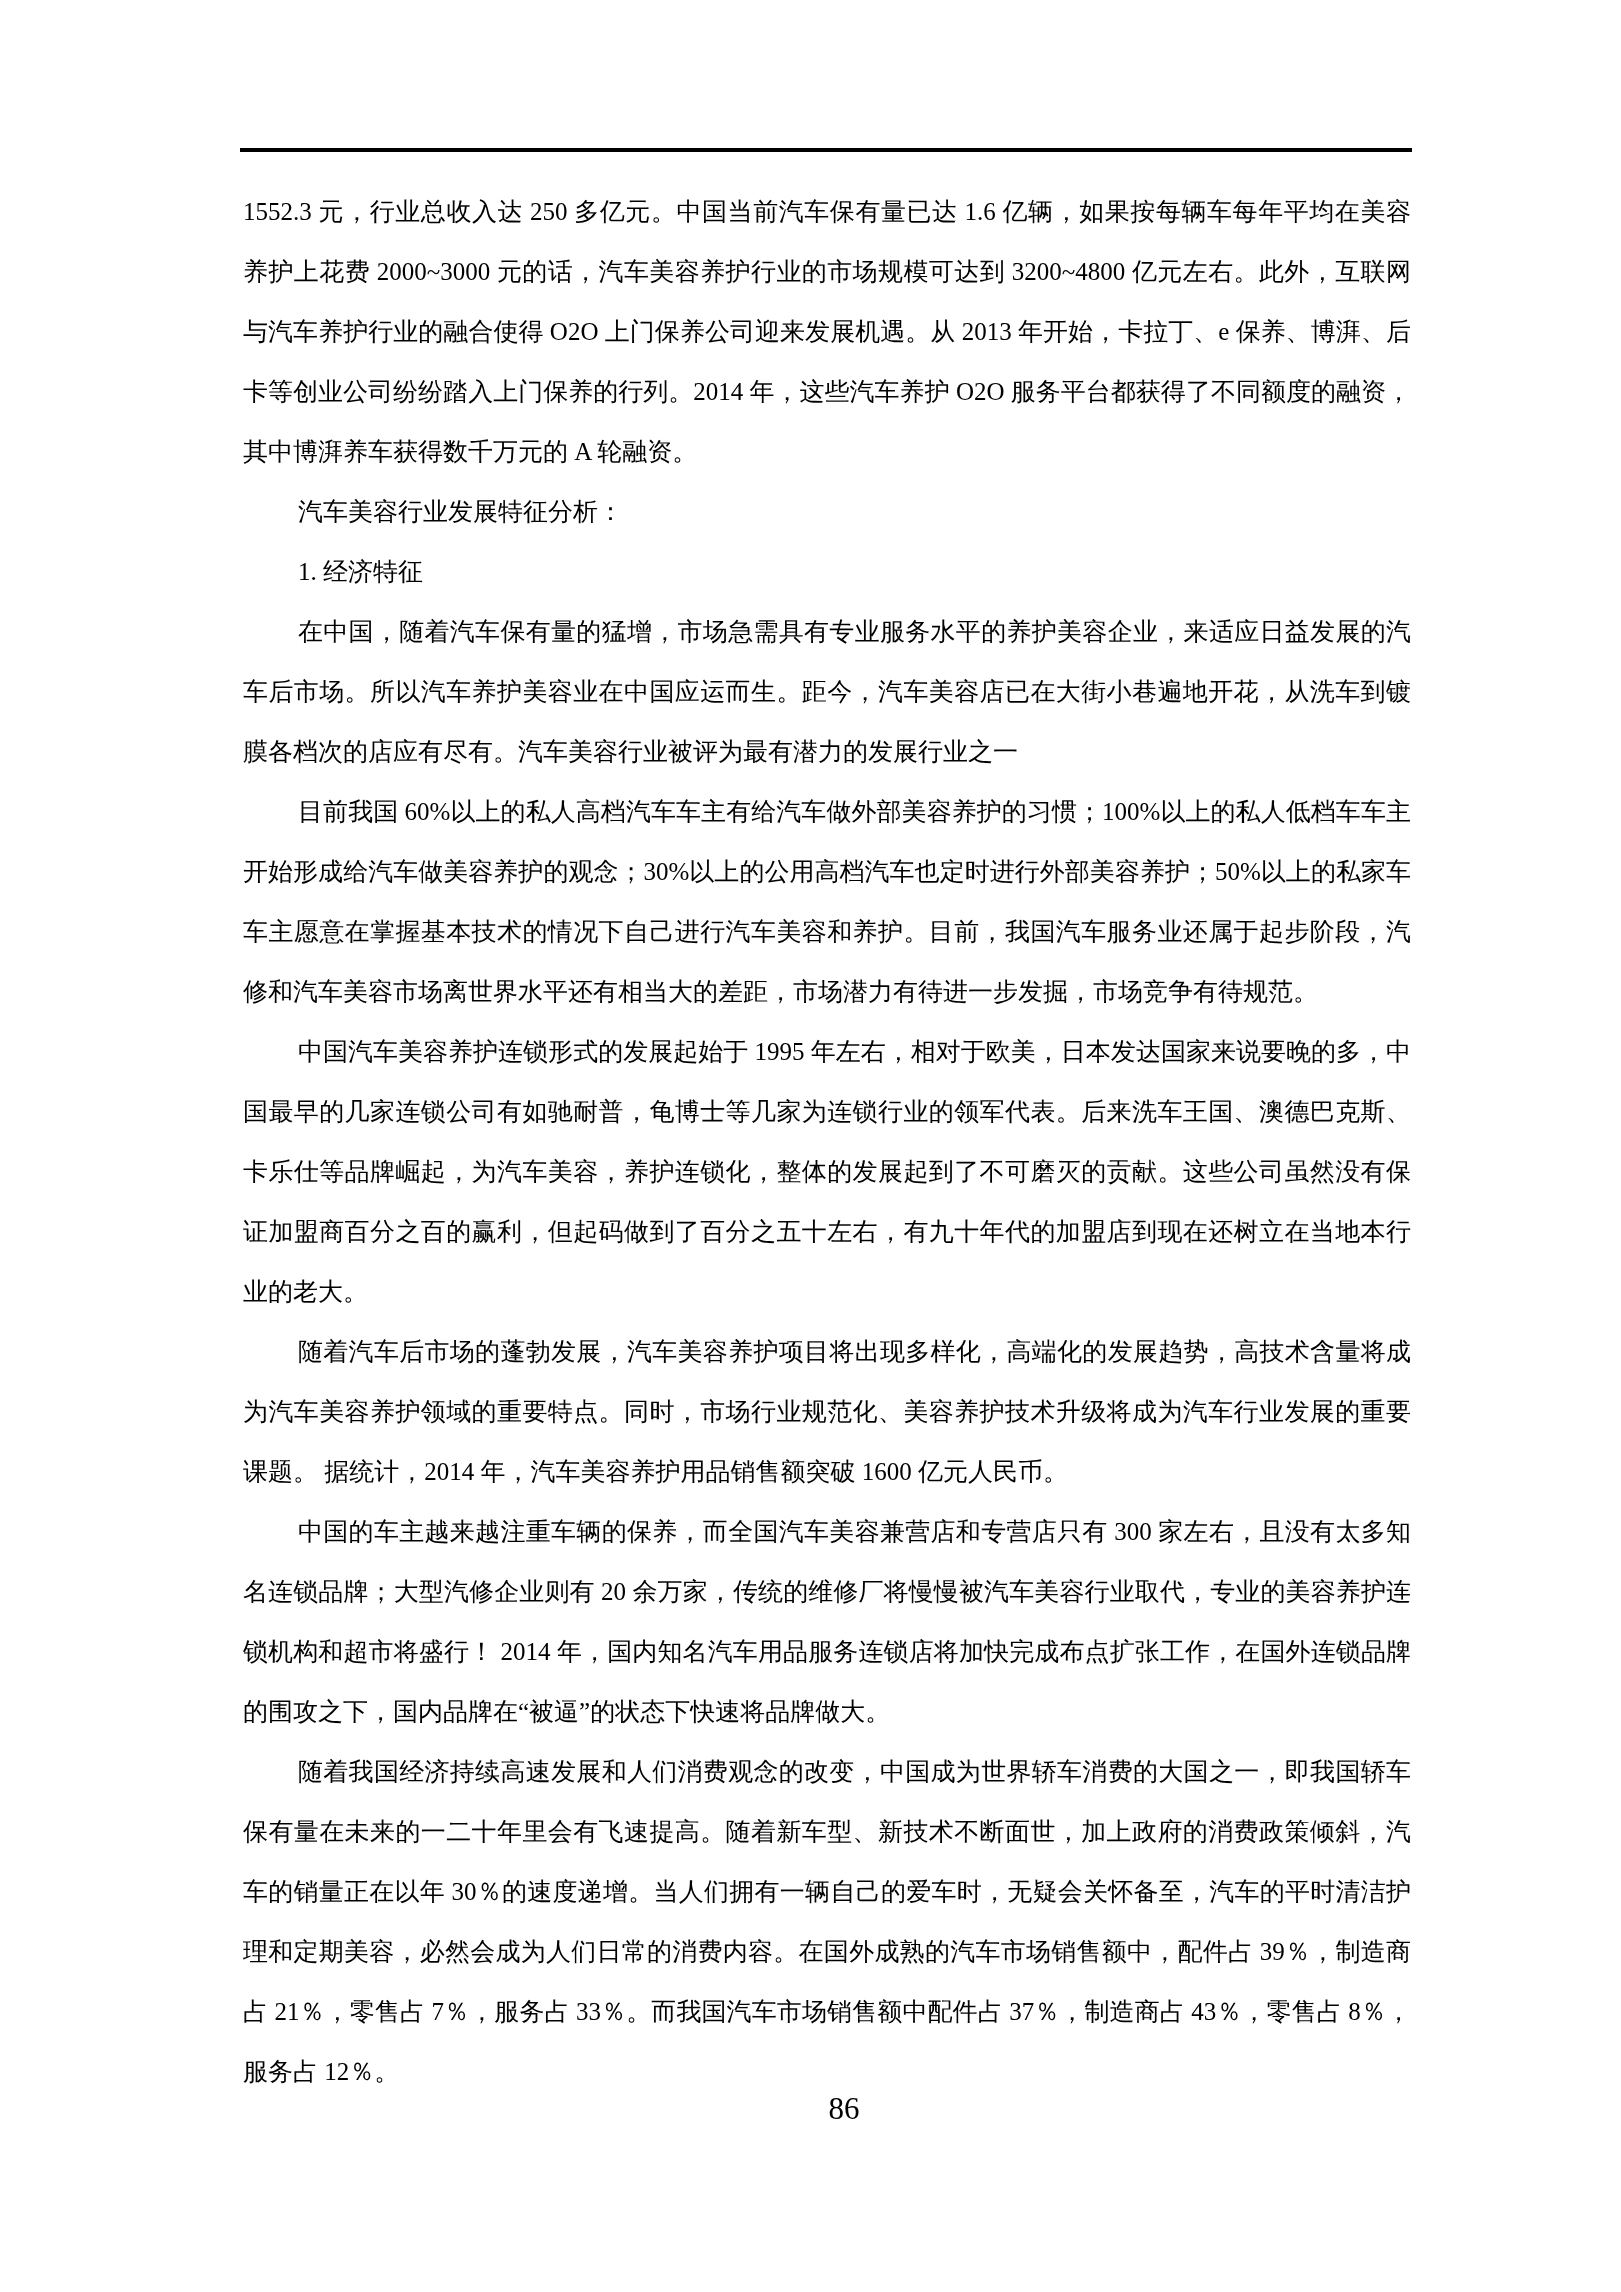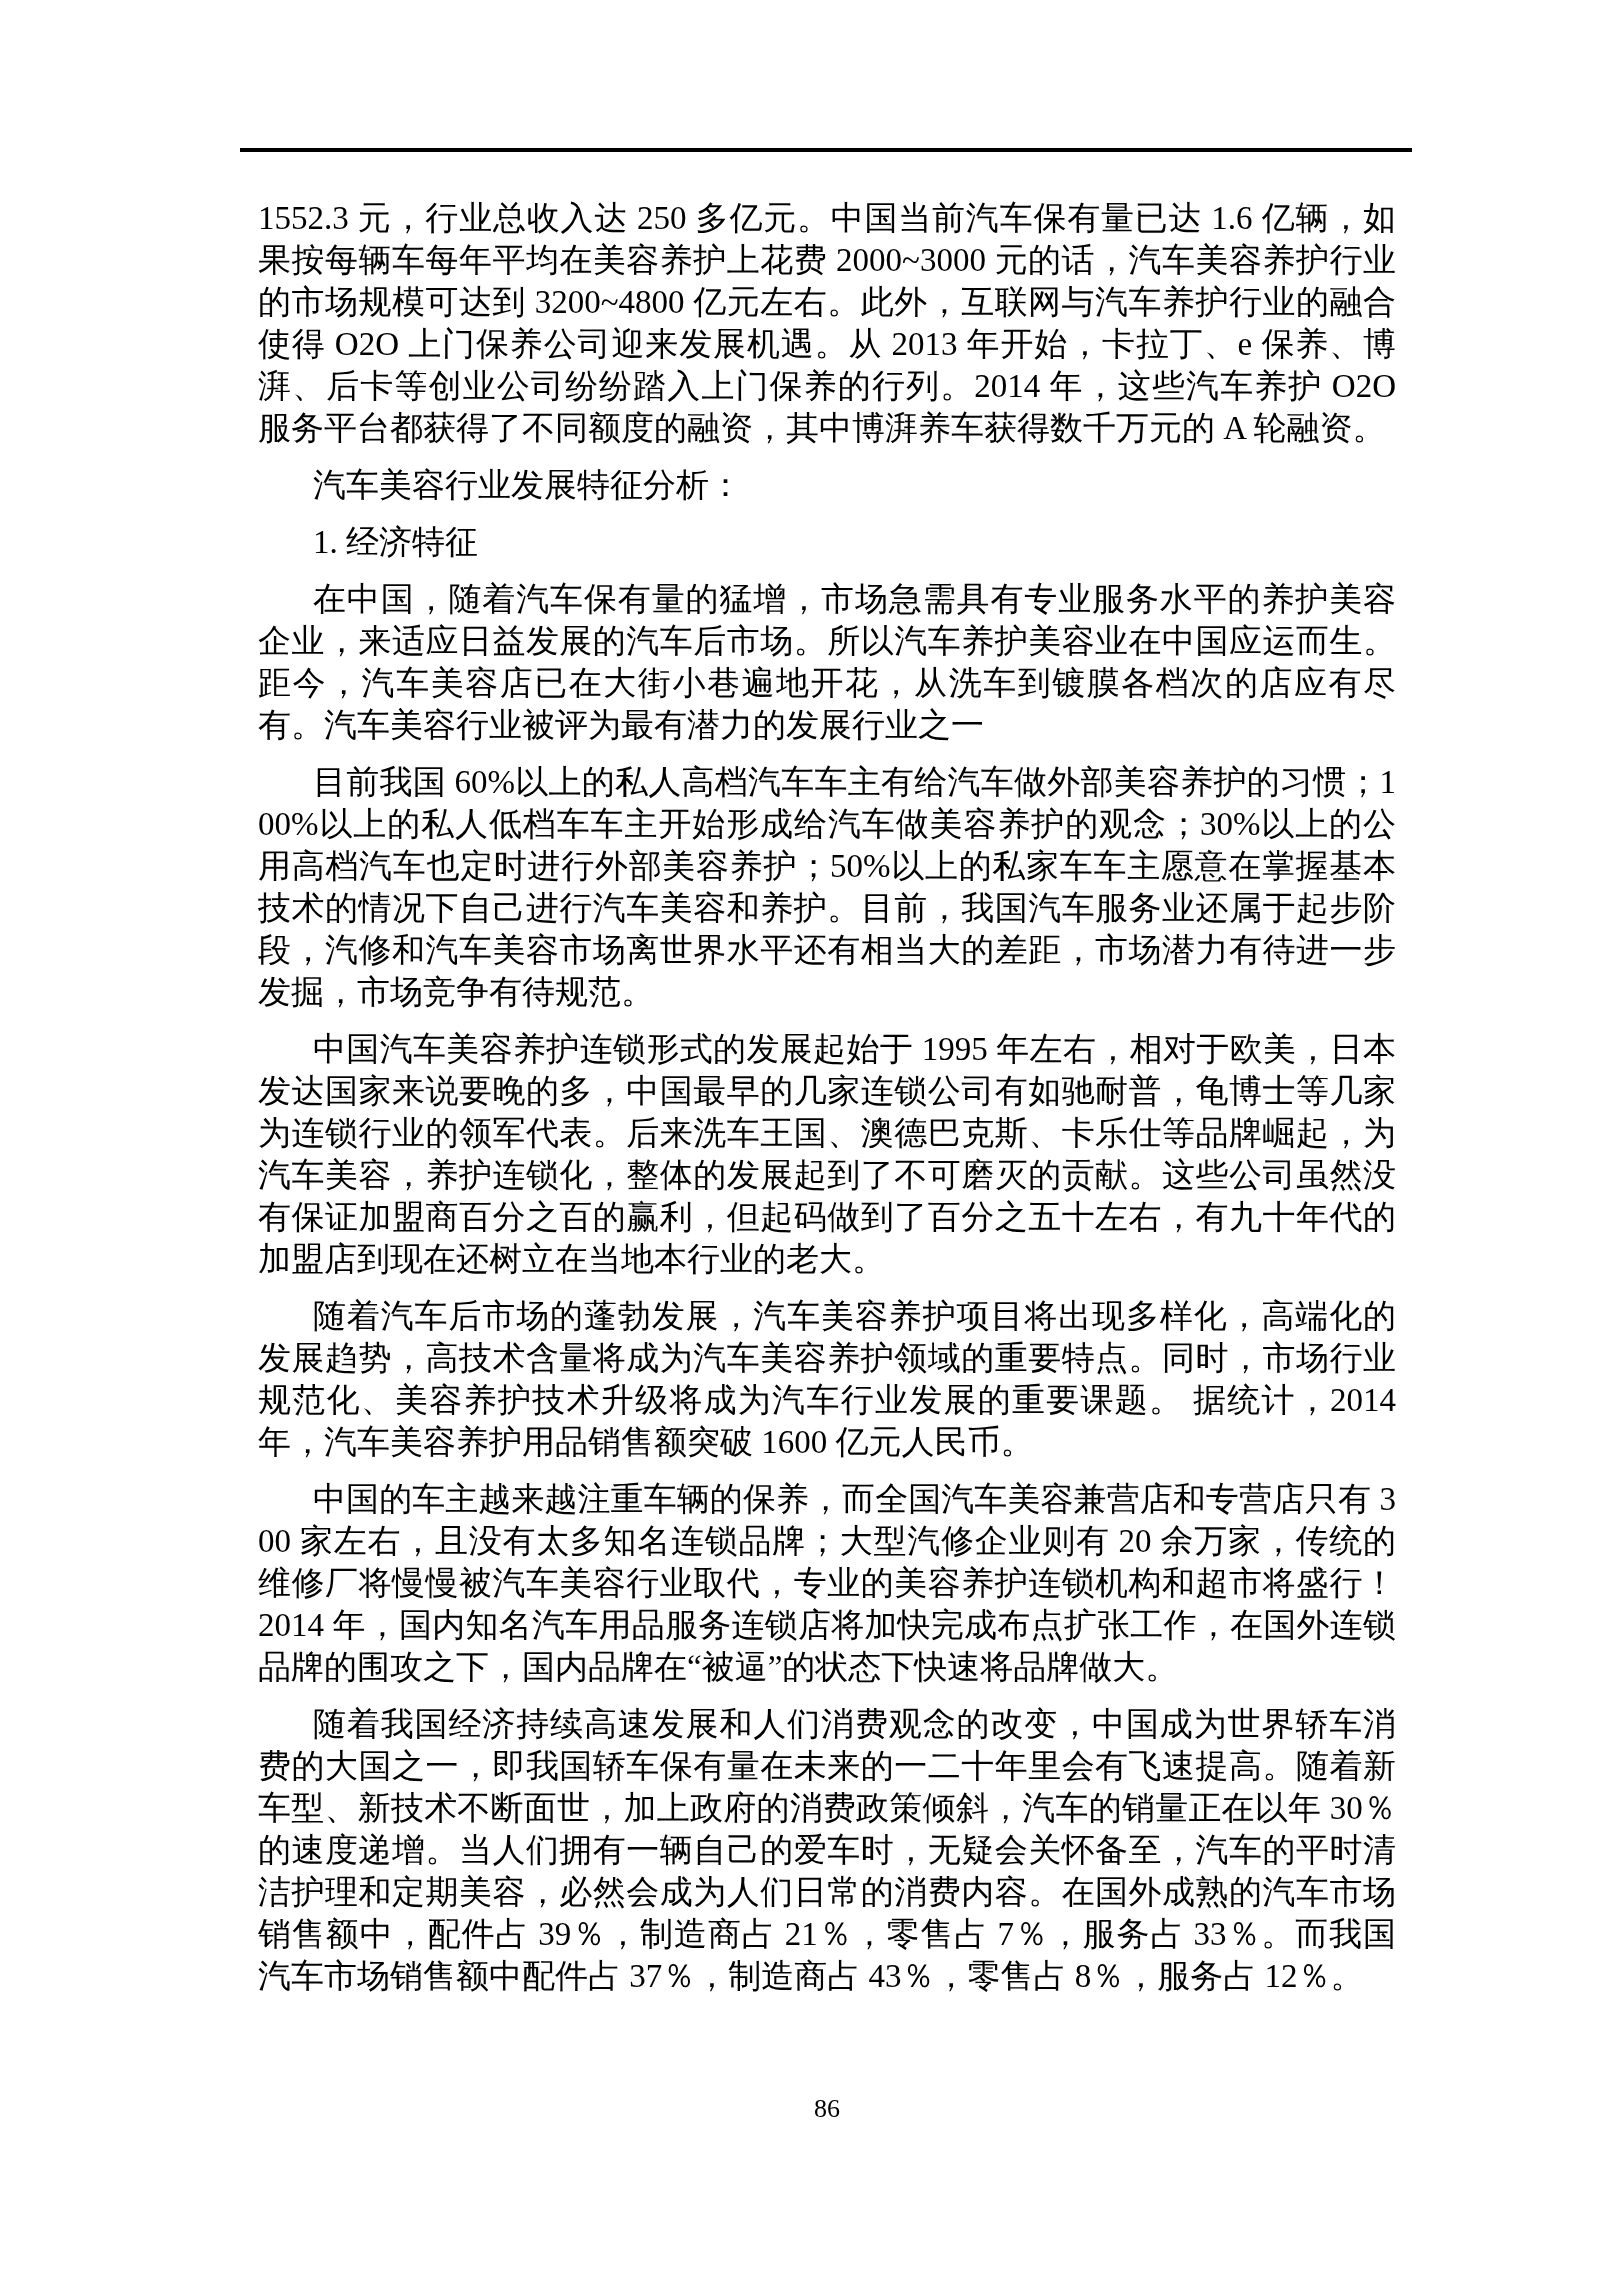--- a/index.html
+++ b/index.html
@@ -24,38 +24,38 @@
     height: 3.9px;
     background: #000000;
   }
   .body-text {
     position: absolute;
     left: 243px;
     top: 182px;
     width: 1168px;
   }
   .body-text p {
-    margin: 15px;
+    margin: 0;
     padding: 0;
-    font-size: 33px;
-    line-height: 42px;
+    font-size: 25px;
+    line-height: 60px;
     text-align: justify;
     text-justify: inter-ideograph;
     word-break: break-all;
   }
   .body-text p.indent {
     text-indent: 55px;
   }
   .page-number {
     position: absolute;
-    left: 243px;
+    left: 260px;
     top: 2094px;
     width: 1168px;
     text-align: center;
-    font-size: 26px;
+    font-size: 31px;
     line-height: 29px;
   }
 </style>
 </head>
 <body>
 
 <div class="page">
 
   <div class="top-rule"></div>
 

